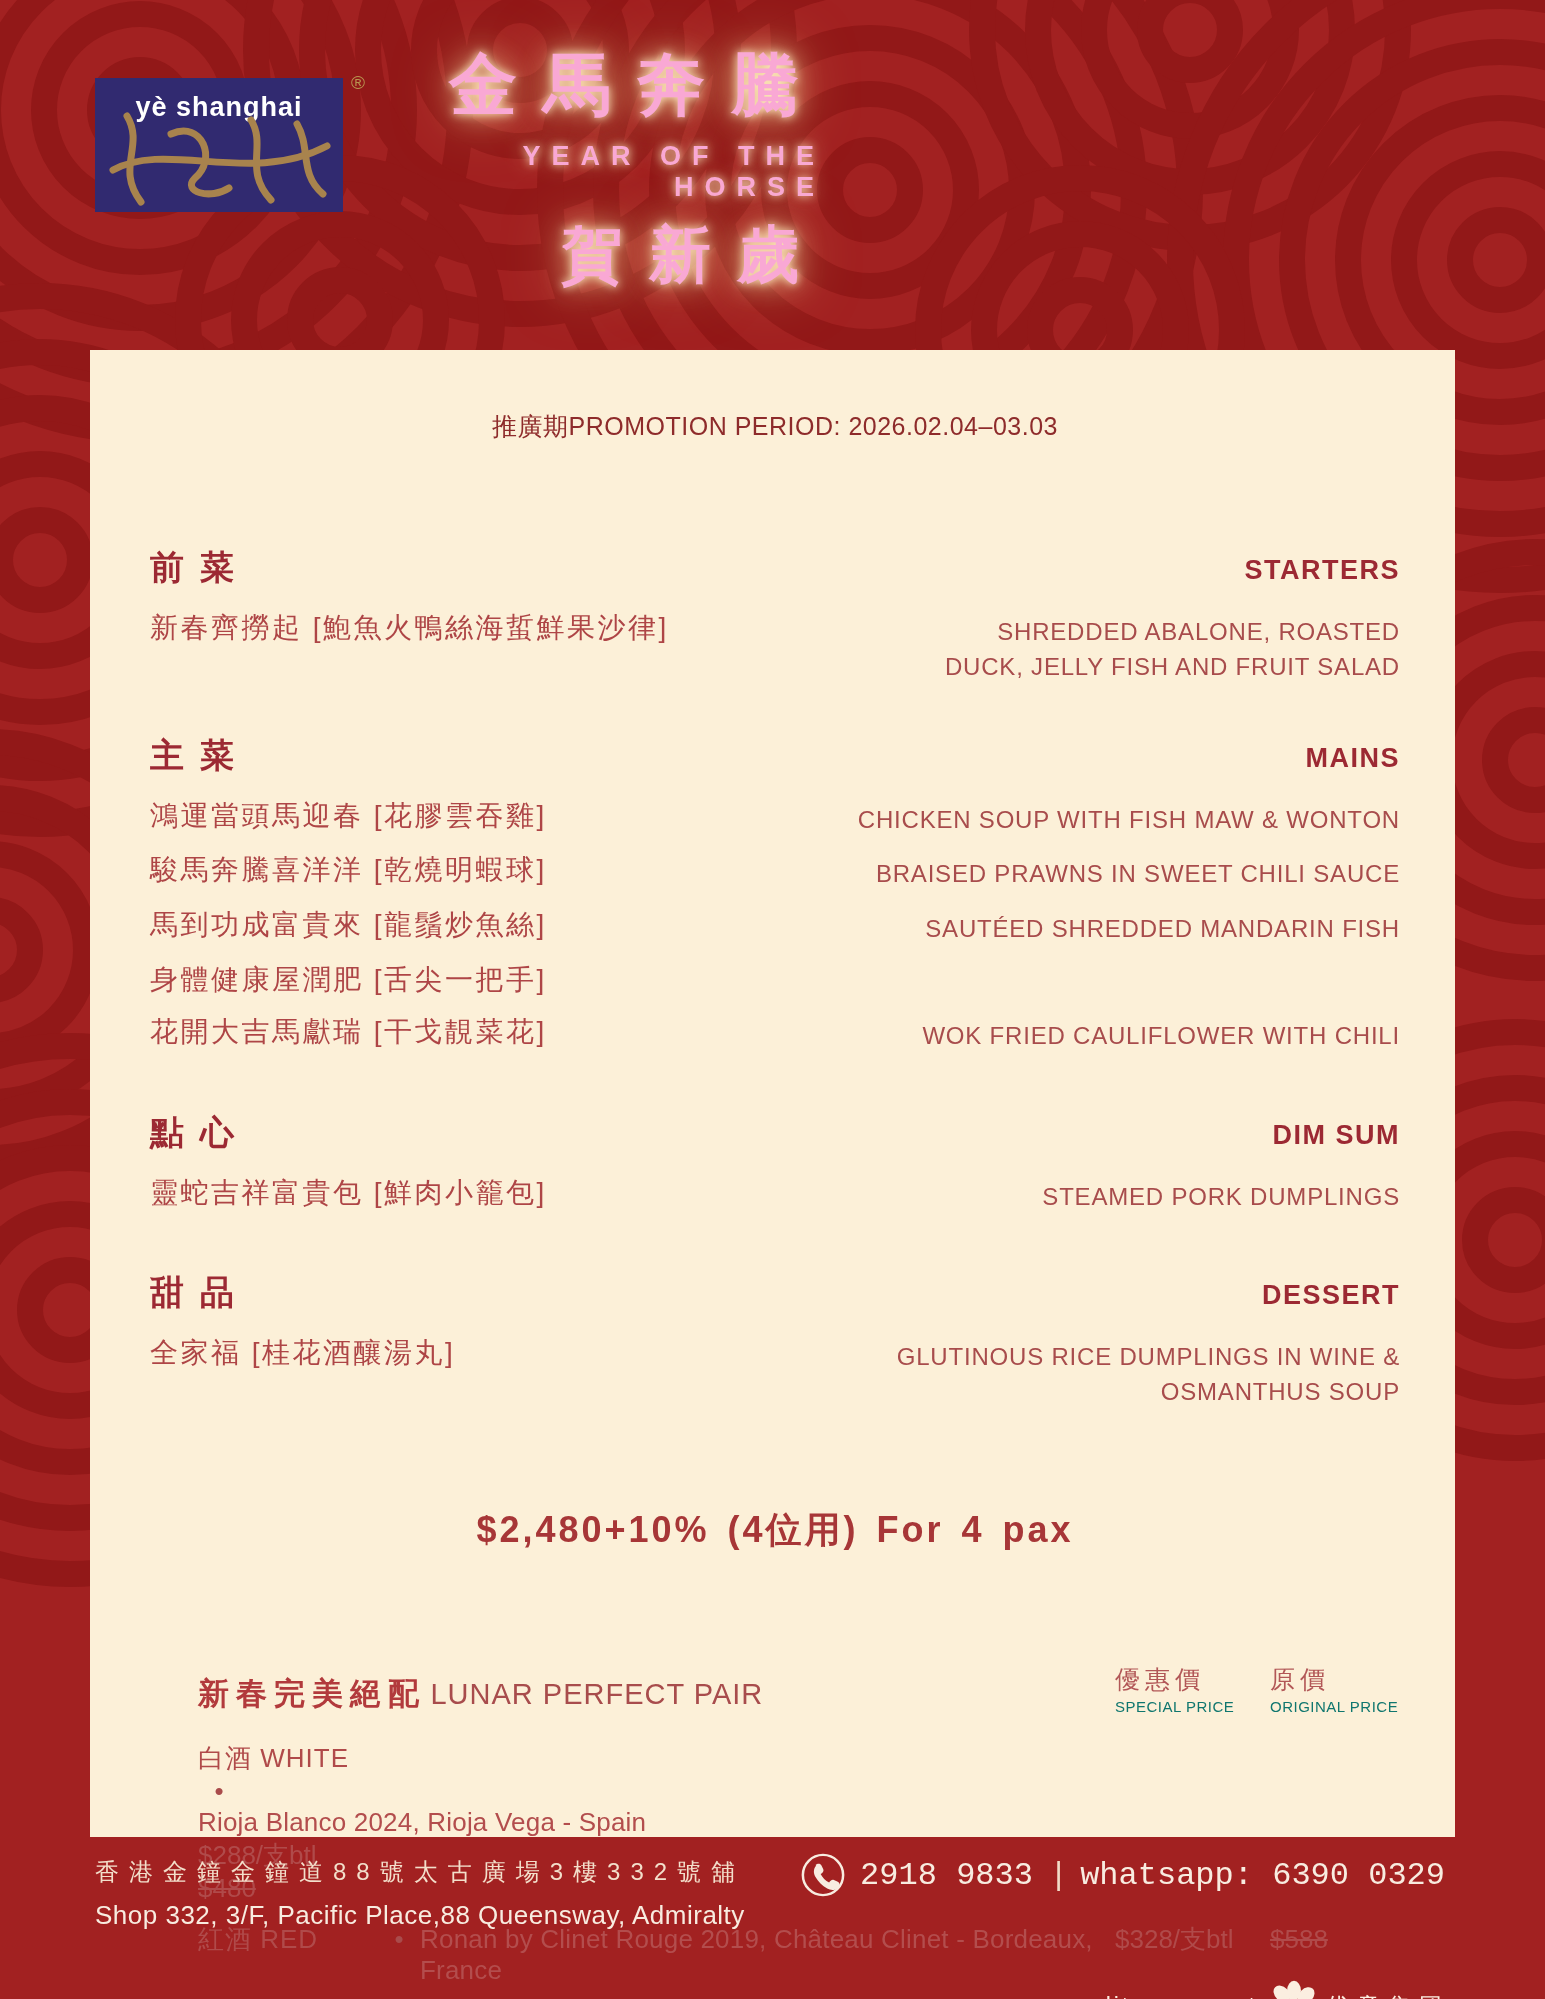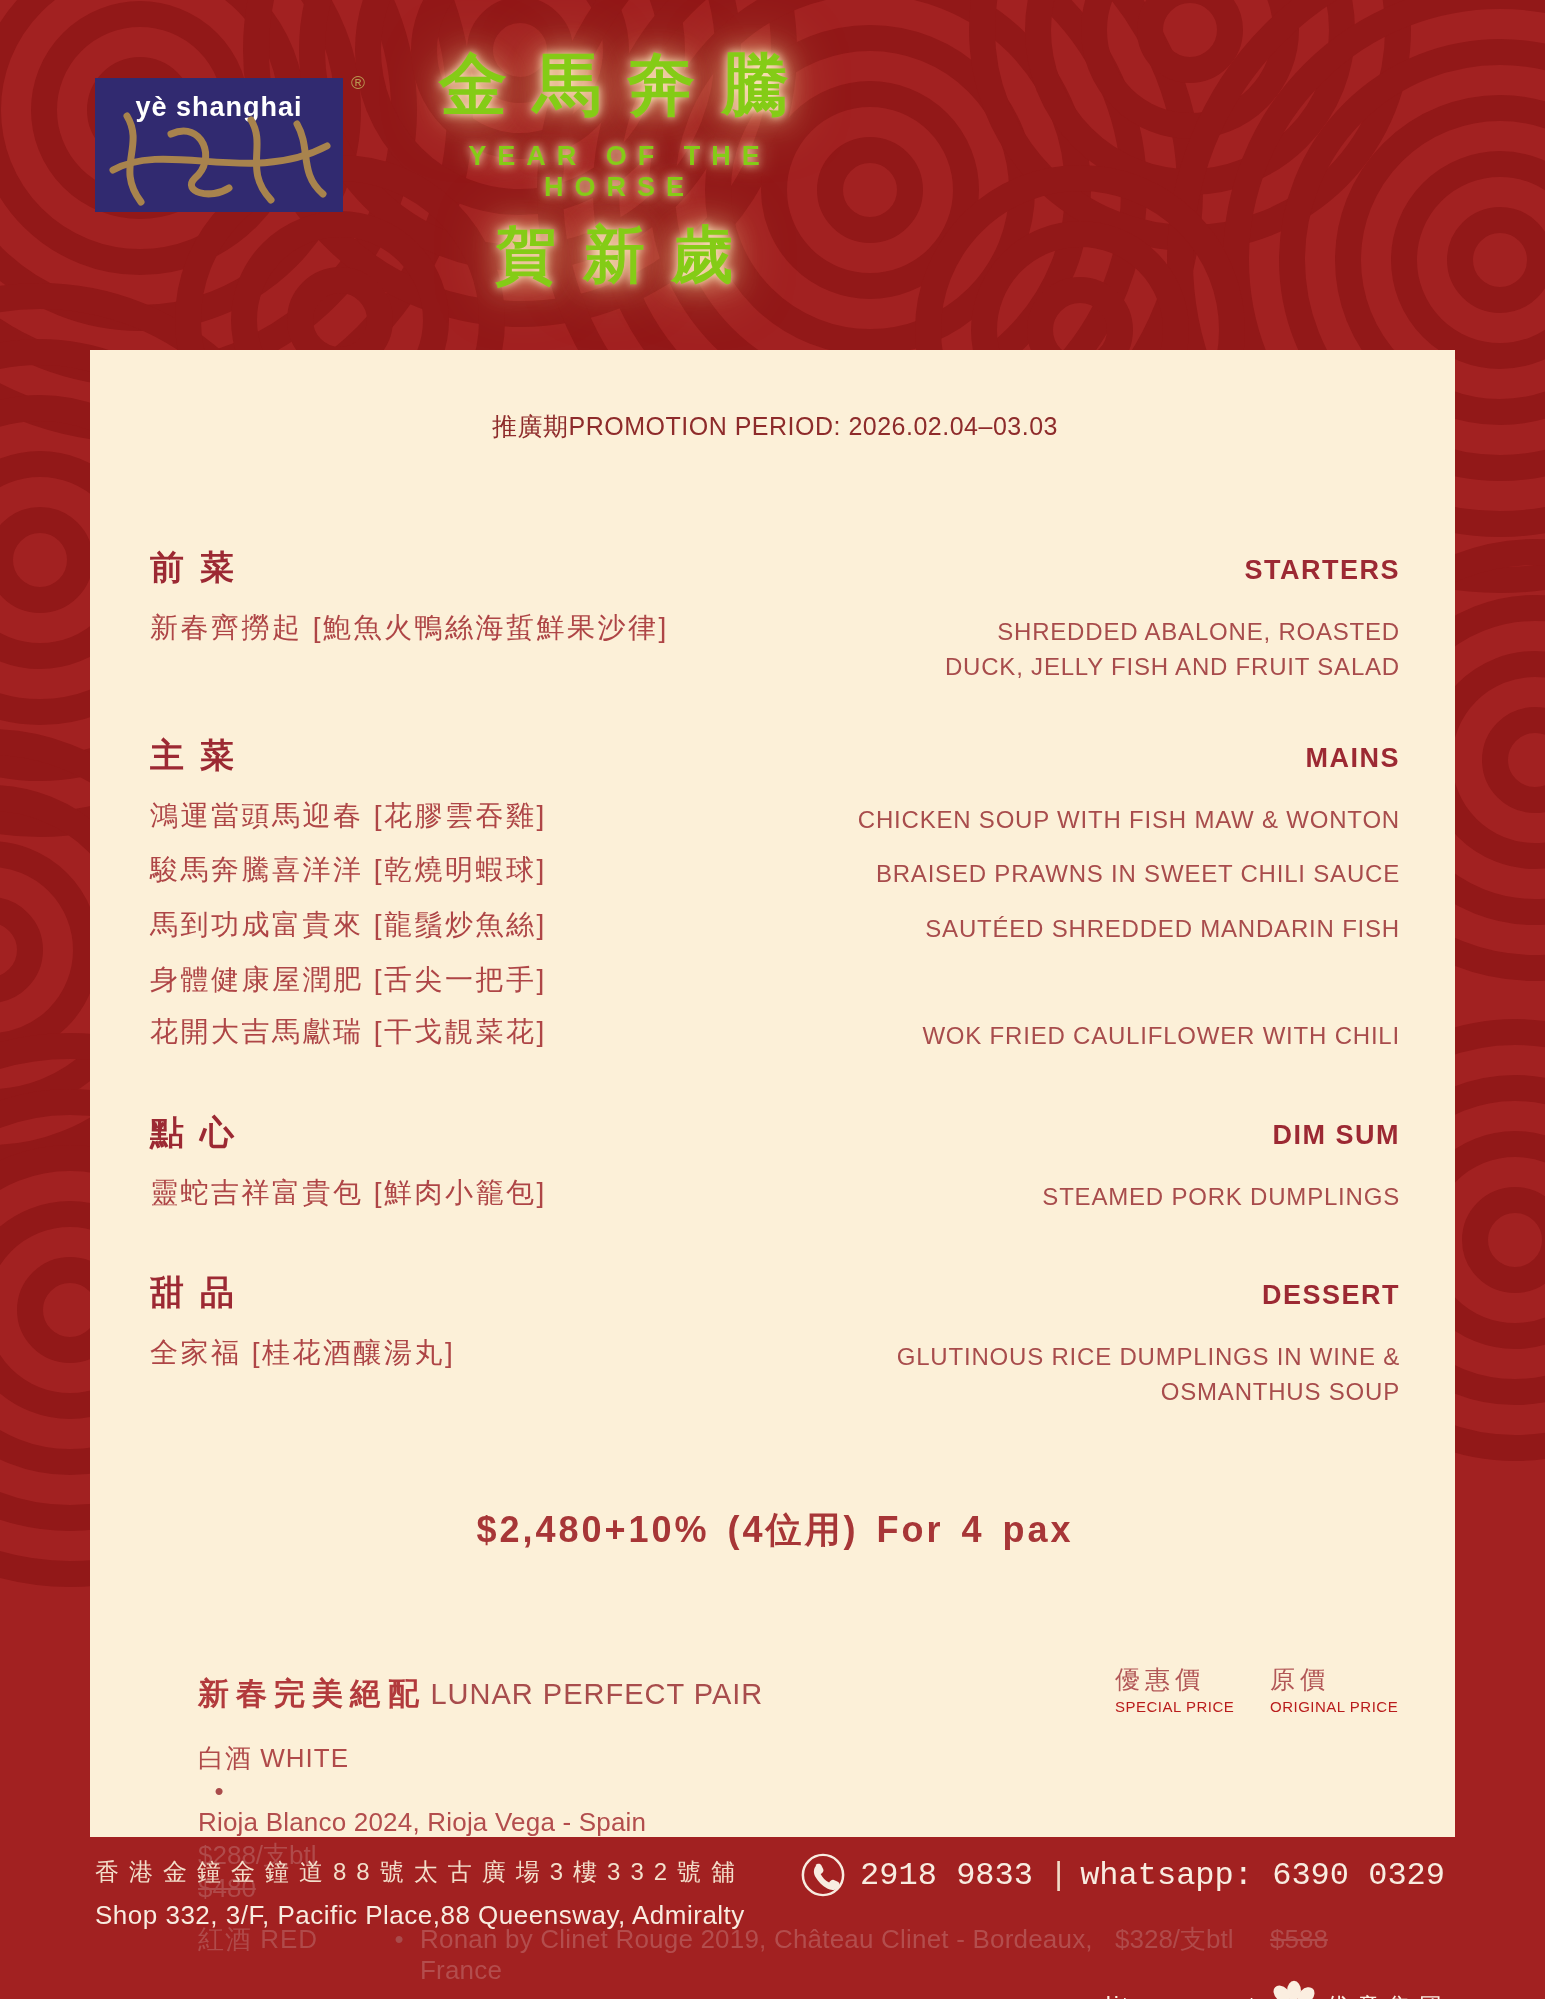--- a/index.html
+++ b/index.html
@@ -17,22 +17,22 @@
   }
   .logo-brand{
     position:absolute;left:0;right:0;top:14px;text-align:center;
     color:#ffffff;font-weight:bold;font-size:27px;letter-spacing:1px;
   }
   .logo-reg{
     position:absolute;right:-22px;top:-6px;color:#b8934f;font-size:19px;
   }
   .logo-cal{position:absolute;left:6px;top:34px;}
   .title-block{
-    position:absolute;left:394px;top:40px;width:440px;text-align:center;z-index:2;
-    color:#84cc16;
+    position:absolute;left:385px;top:40px;width:440px;text-align:right;z-index:2;
+    color:#f9a8d4;
   }
   .title-cn{
     font-size:68px;font-weight:bold;letter-spacing:26px;margin-left:26px;
     text-shadow:0 0 10px #ffefc2,0 0 28px rgba(255,228,168,.85),0 0 60px rgba(255,210,130,.55);
   }
   .title-en{
     font-size:27px;font-weight:bold;letter-spacing:11px;margin-top:10px;margin-left:11px;
     text-shadow:0 0 8px #ffefc2,0 0 22px rgba(255,228,168,.8);
   }
   .title-sub{
@@ -68,21 +68,21 @@
     color:#a73637;letter-spacing:3px;word-spacing:5px;
   }
   
   .lunar-head{display:flex;align-items:flex-end;margin-top:108px;padding-left:48px;}
   .lunar-title{flex:1;}
   .lunar-title-cn{font-size:31px;font-weight:bold;letter-spacing:7px;color:#b23a3c;}
   .lunar-title-en{font-size:29px;color:#a84c4c;letter-spacing:1px;}
   .price-col{width:155px;}
   .price-col.orig{width:130px;}
   .price-col-cn{font-size:25px;color:#b25757;letter-spacing:5px;}
-  .price-col-en{font-size:15px;color:#b91c1c;letter-spacing:.5px;margin-top:2px;}
+  .price-col-en{font-size:15px;color:#0f766e;letter-spacing:.5px;margin-top:2px;}
   .wine-row{display:flex;align-items:baseline;margin-top:18px;padding-left:48px;}
   .wine-row.first{margin-top:26px;flex-direction:column;}
   .wine-type{width:180px;font-size:26px;color:#b04a4a;letter-spacing:1px;}
   .wine-bullet{width:42px;text-align:center;font-size:26px;color:#a94b4b;}
   .wine-name{flex:1;font-size:26px;color:#b34d4d;letter-spacing:.2px;}
   .wine-special{width:155px;font-size:26px;color:#b04a4a;}
   .wine-original{width:130px;font-size:26px;color:#b04a4a;}
   .strike{text-decoration:line-through;text-decoration-thickness:2px;}
   
   .disclaimer{

